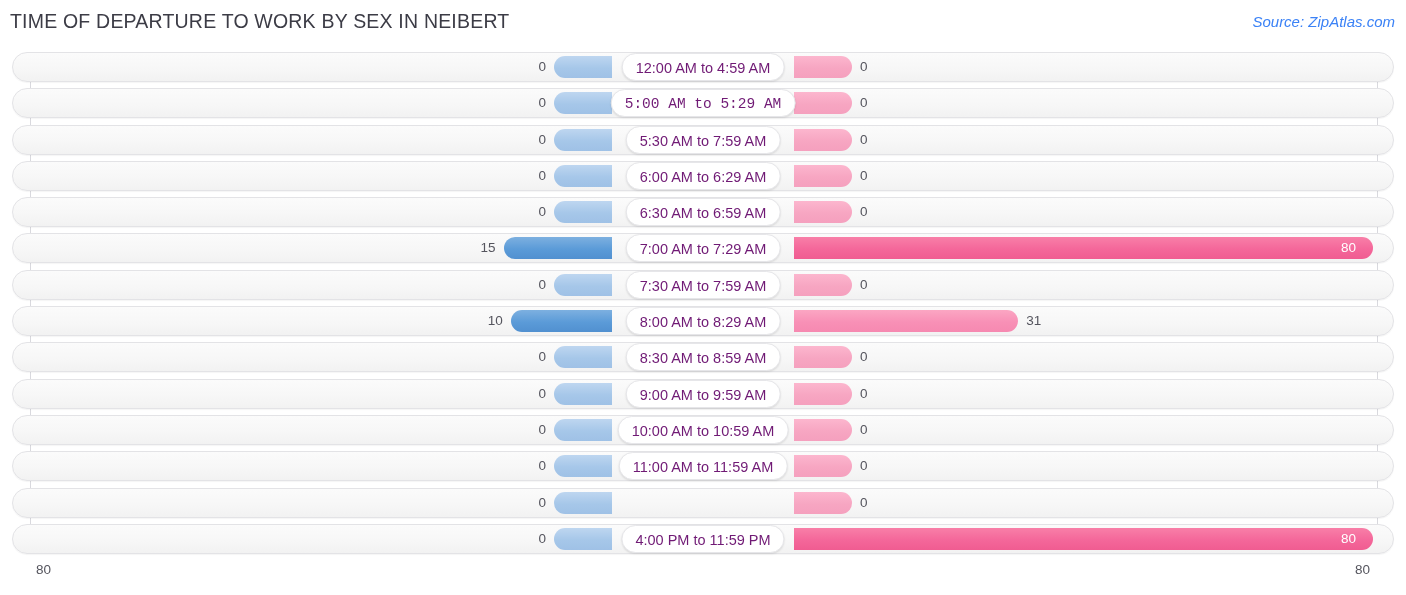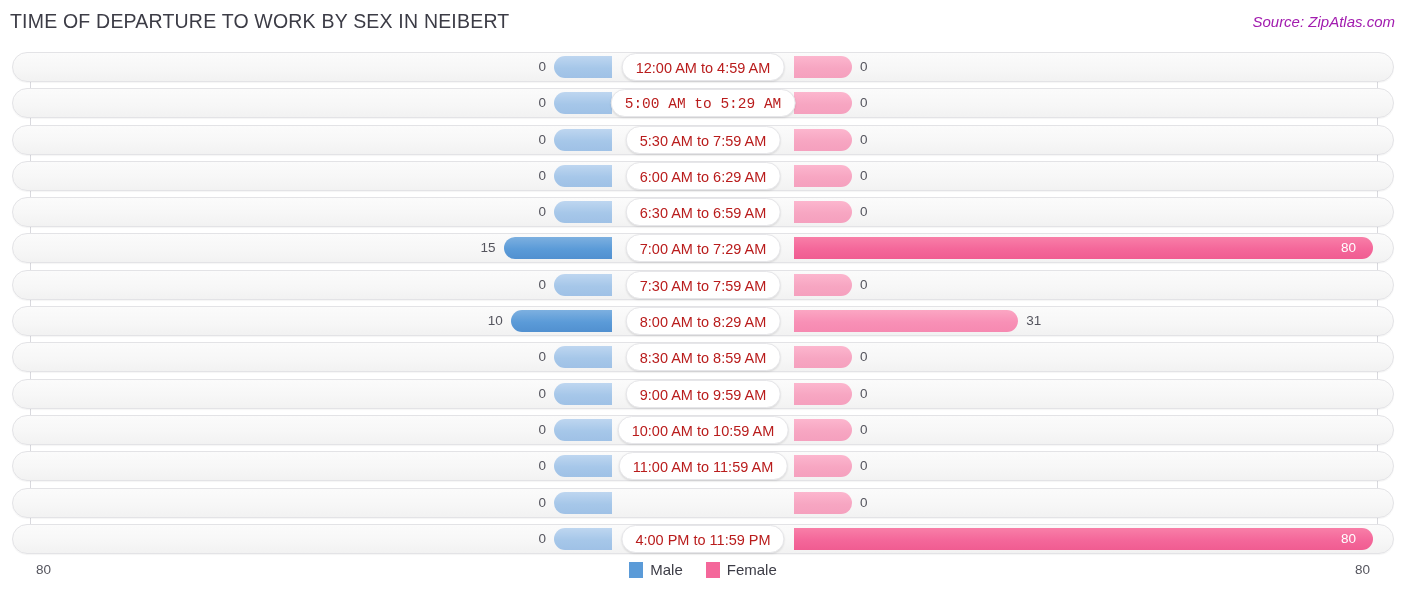--- a/index.html
+++ b/index.html
@@ -35,21 +35,21 @@
     color: #3c3c46;
     font-weight: 400;
     white-space: nowrap;
   }
   .chart-source {
     position: absolute;
     right: 11px;
     top: 13px;
     font-size: 15px;
     font-style: italic;
-    color: #a21caf;
+    color: #3b82f6;
     white-space: nowrap;
   }
 
   
   .plot {
     position: absolute;
     left: 0;
     top: 52px;
     width: 1406px;
     height: 502px;
@@ -132,21 +132,21 @@
   
   .pill {
     position: absolute;
     top: 1px;
     height: 28px;
     line-height: 28px;
     background: #ffffff;
     border: 1px solid #e6e6e9;
     border-radius: 14px;
     font-size: 14.5px;
-    color: #b91c1c;
+    color: #701a75;
     text-align: center;
     white-space: nowrap;
     padding: 0 13px;
     box-sizing: border-box;
     transform: translateX(-50%);
     box-shadow: 0 1px 2px rgba(0,0,0,0.10);
     z-index: 5;
   }
 
   
@@ -317,25 +317,15 @@
           <div class="bar female" style="left: 794px; width: 579px;"></div>
           <div class="val right inside" style="left: 1341px; z-index: 6;">80</div>
           <div class="pill" style="left: 703px;">4:00 PM to 11:59 PM</div>
         </div>
       </div>
   </div>
 
   <div class="footer">
     <div class="axis-label left">80</div>
     <div class="axis-label right">80</div>
-    <div class="legend" id="legend">
-        <div class="legend-item">
-          <span class="legend-swatch male" style="background: rgb(91, 155, 216);"></span>
-          <span class="legend-label">Male</span>
-        </div>
-        <div class="legend-item">
-          <span class="legend-swatch female" style="background: rgb(244, 103, 154);"></span>
-          <span class="legend-label">Female</span>
-        </div>
-      </div>
   </div>
 
 </div>
 
 </body></html>

